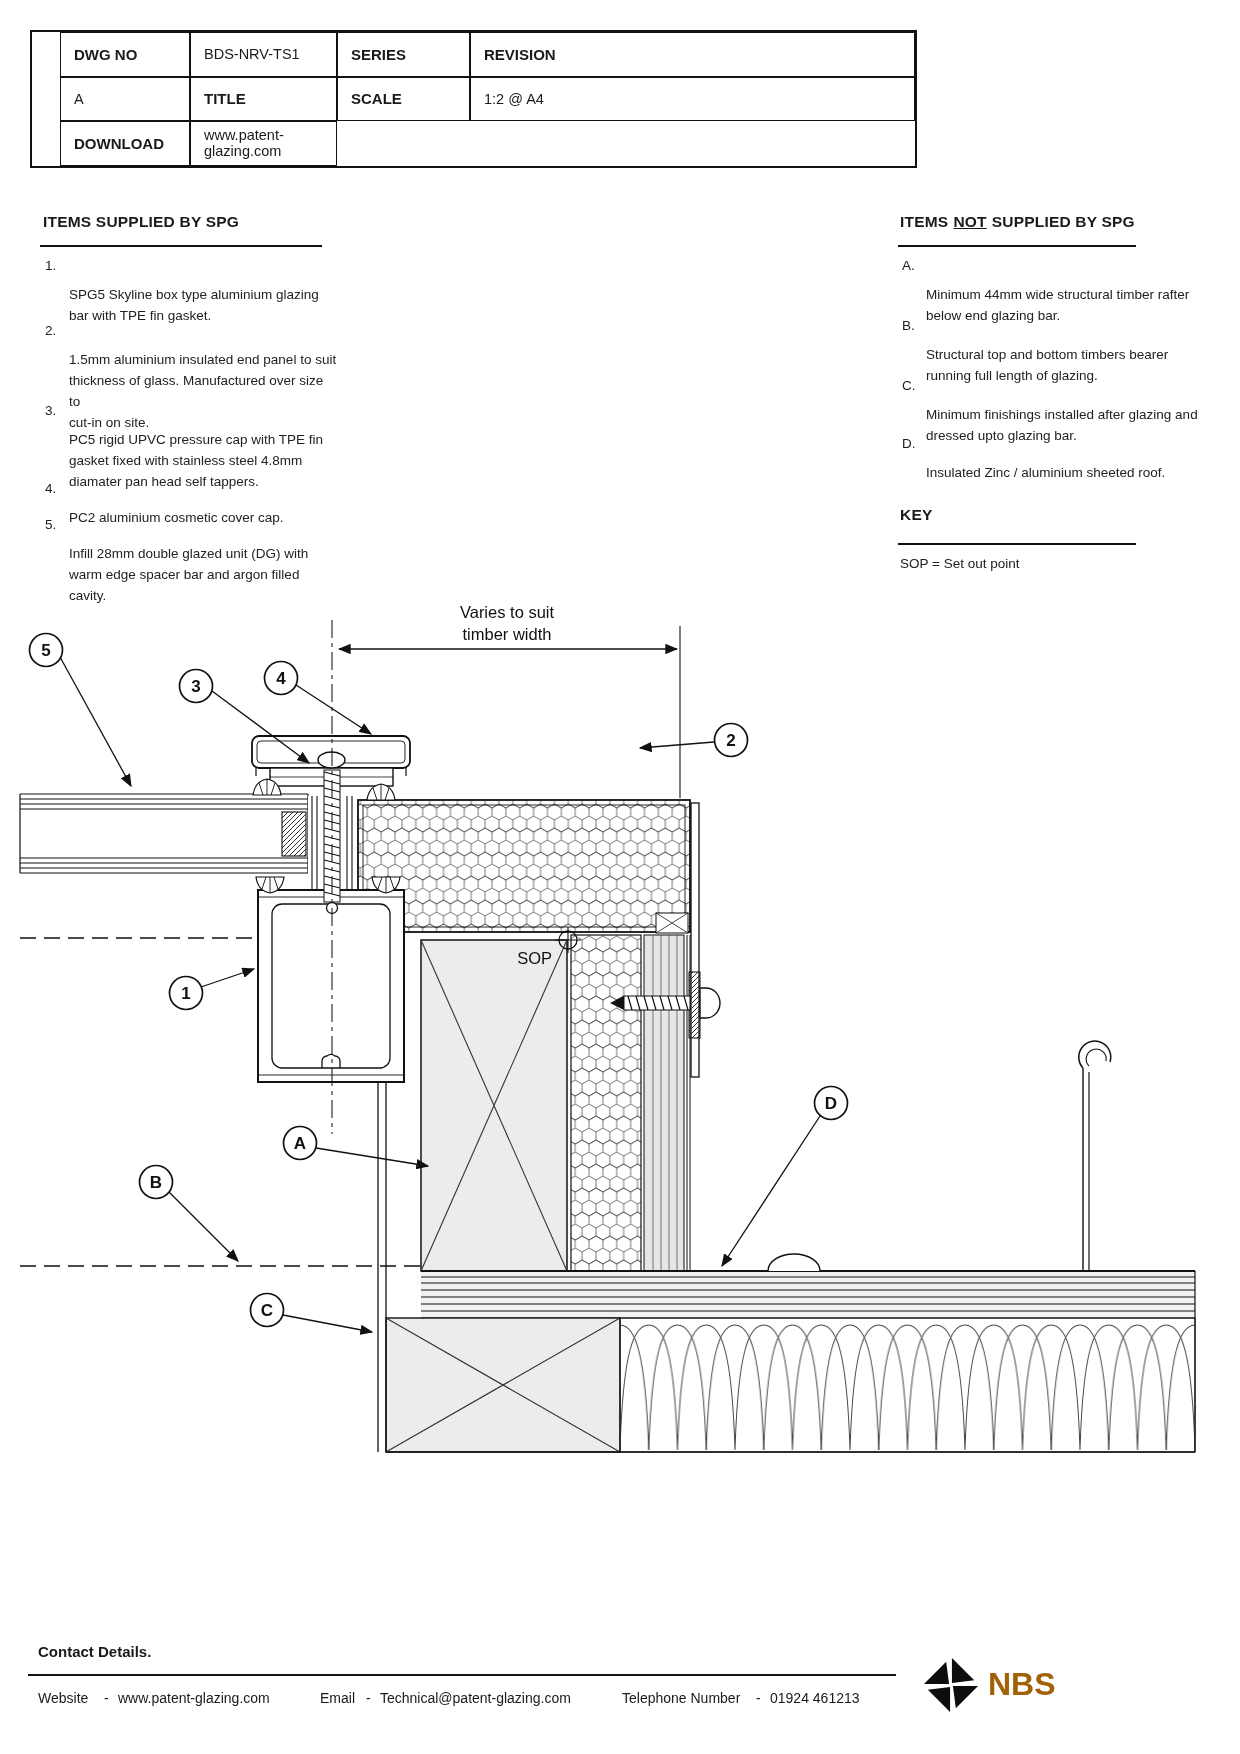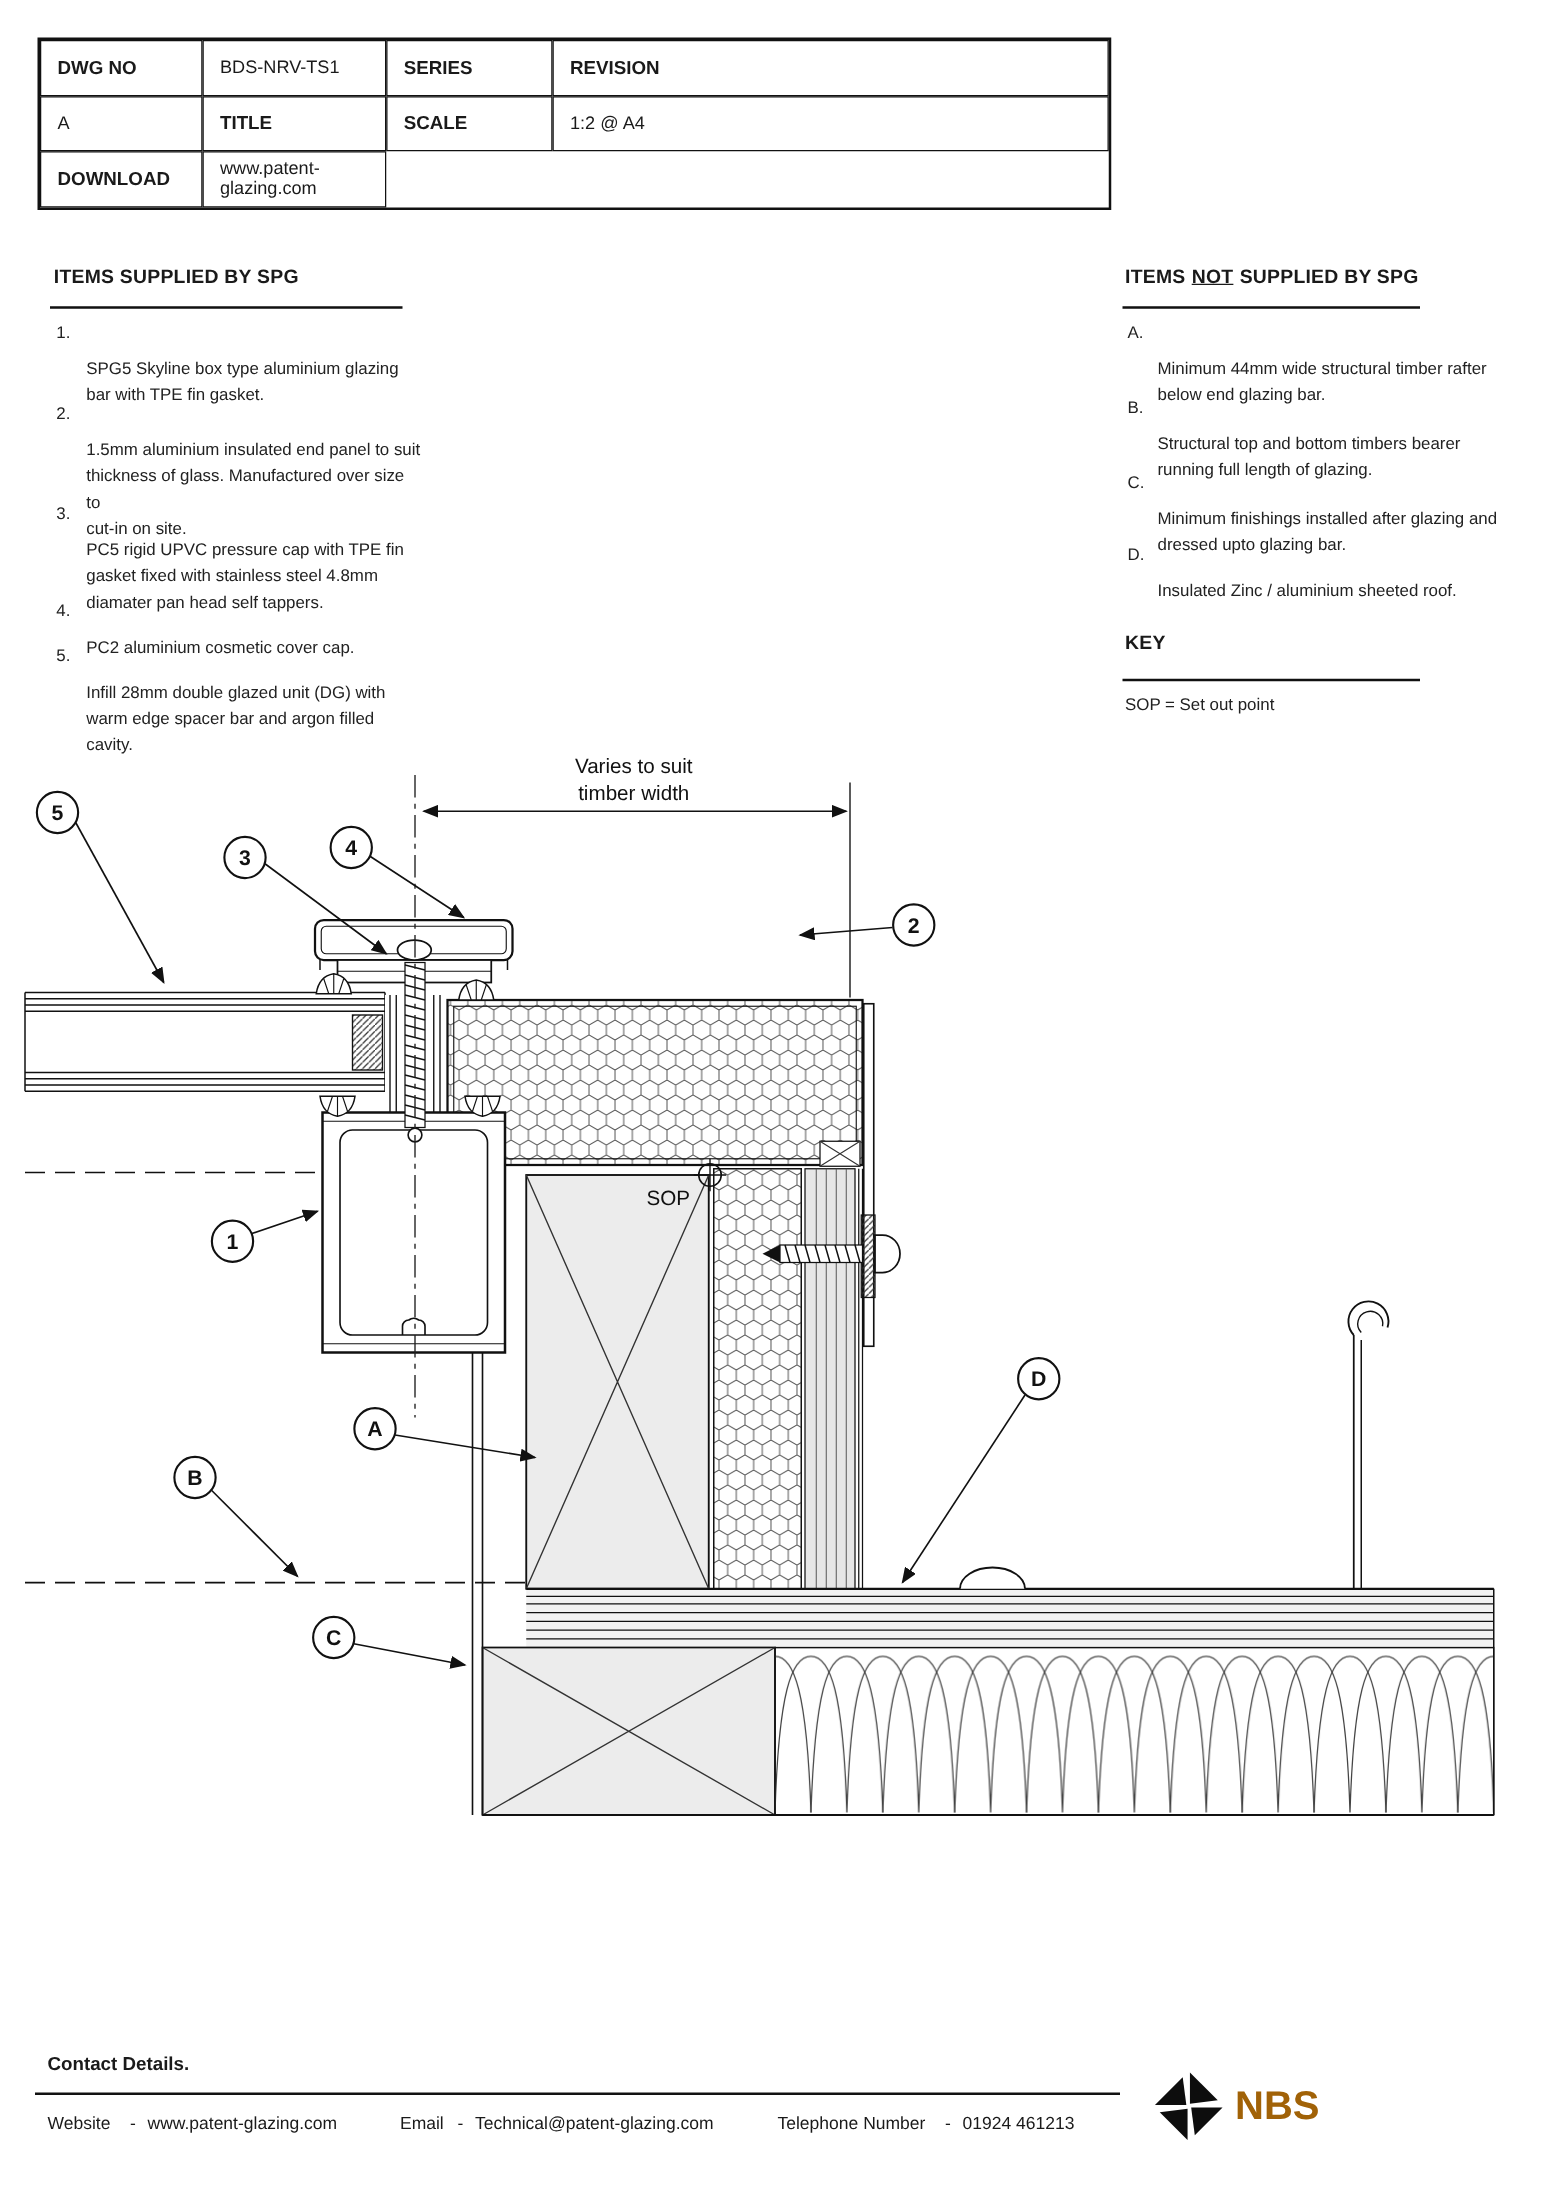--- a/index.html
+++ b/index.html
@@ -1,21 +1,21 @@
 <!DOCTYPE html>
 <html><head>
 <meta charset="utf-8">
 <style>
   html,body{margin:0;padding:0;background:#ffffff;}
   #page{position:relative;width:1240px;height:1754px;background:#fff;
         font-family:"Liberation Sans",sans-serif;color:#1a1a1a;overflow:hidden;}
   .abs{position:absolute;}
   
   .tb{display:grid;grid-template-columns:130px 147px 133px 445px;
-      grid-auto-rows:44.6px;border:2px solid #111;background:#fff;}
+      grid-auto-rows:44.6px;border:2px solid #111;background:#fff;padding-left:28px;}
   .tb>div{border:1px solid #111;display:flex;align-items:center;padding-left:13px;
       font-size:14.5px;position:relative;}
   .tb .lab{font-weight:bold;font-size:15px;}
   .wm{position:absolute;color:#c9c9c9;font-size:12.5px;letter-spacing:.5px;}
   
   .brand-name{position:absolute;top:88px;left:0;width:228px;font-family:"DejaVu Serif",serif;
       font-weight:bold;font-size:48px;letter-spacing:-1.5px;color:#161616;line-height:48px;}
   .brand-sub{position:absolute;top:113px;left:0;width:228px;border-top:3px solid #9fa8a6;
       border-bottom:3px solid #9fa8a6;padding:3px 0;text-align:center;font-size:13px;
       font-weight:bold;letter-spacing:6px;color:#222;}

